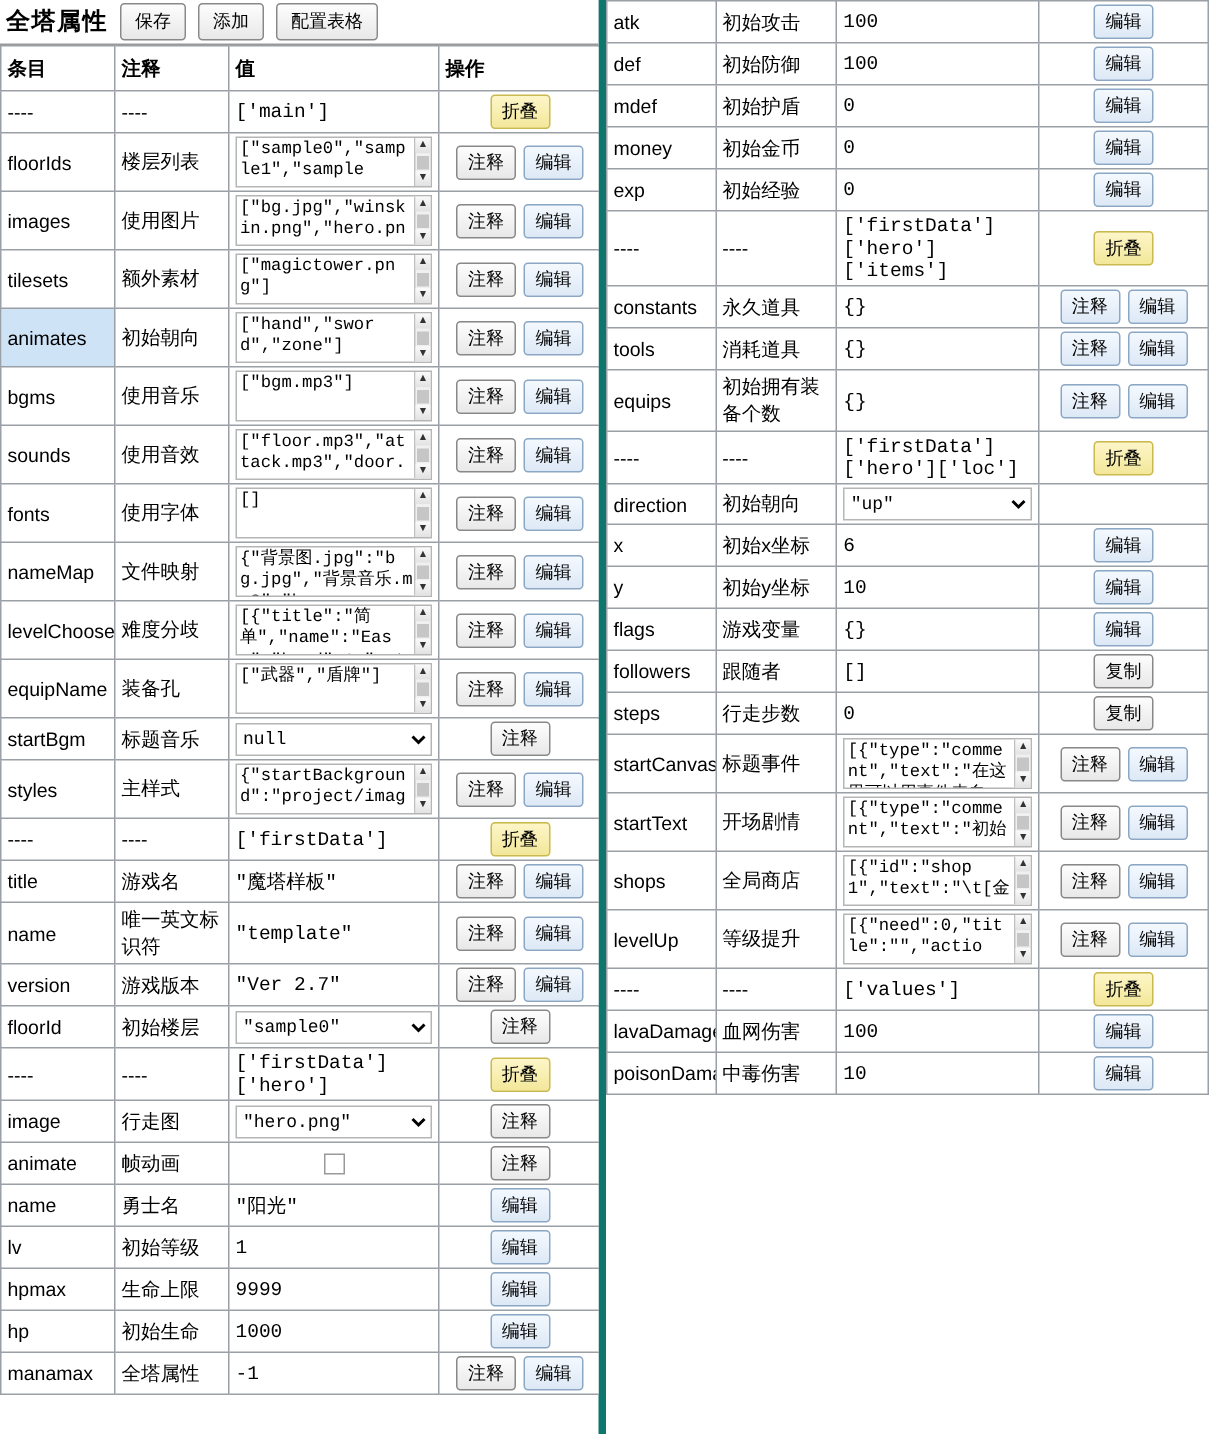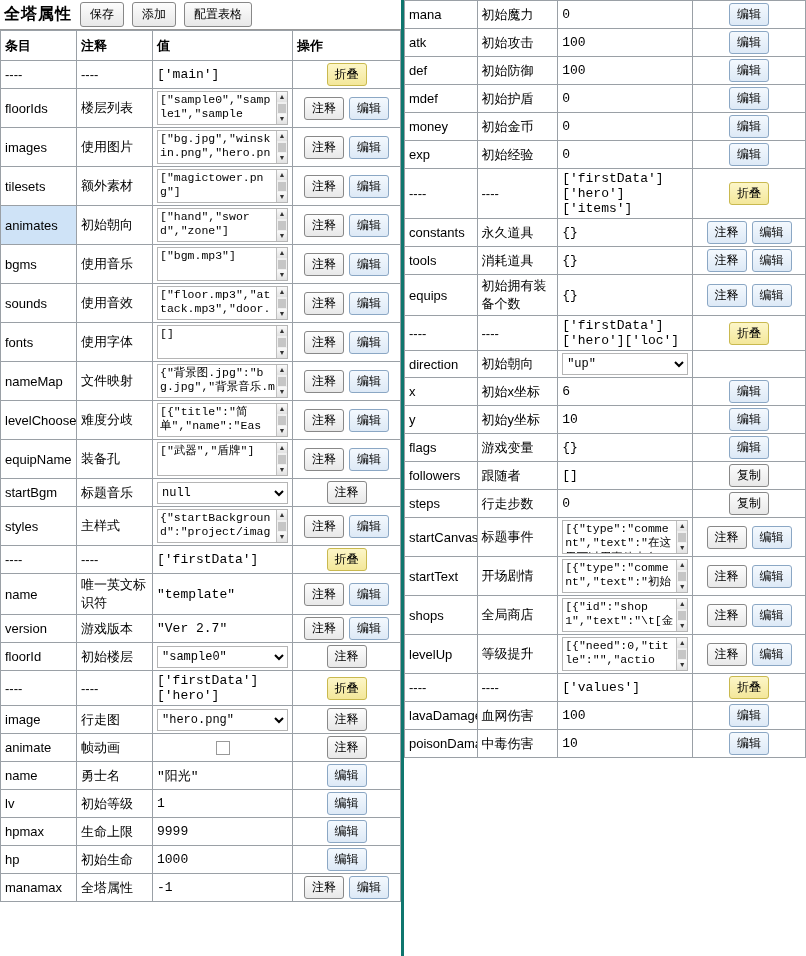--- a/index.html
+++ b/index.html
@@ -7,21 +7,21 @@
     margin: 0; padding: 0;
     width: 806px; height: 956px;
     background: #fff;
     font-family: "Liberation Sans", sans-serif;
     font-size: 13px;
     color: #000;
     overflow: hidden;
   }
   #root { display: flex; width: 806px; height: 956px; }
   .pane { position: relative; }
-  #left { width: 404px; border-right: 3px solid #0f766e; overflow: hidden; }
+  #left { width: 404px; border-right: 5px solid #0f766e; overflow: hidden; }
   #right { width: 402px; overflow: hidden; }
 
   
   .titlebar {
     display: flex; align-items: center;
     height: 30px; padding: 0 4px;
     gap: 8px;
     border-bottom: 1px solid #999;
     background: #fff;
   }
@@ -387,20 +387,31 @@
             <td class="c-key">----</td>
             <td class="c-note">----</td>
             <td class="valcell c-val">['firstData']</td>
             <td class="c-act">
               <div class="act-wrap">
                 <button class="btn btn-small btn-yellow">折叠</button>
               </div>
             </td>
           </tr>
           <tr>
+            <td class="c-key">title</td>
+            <td class="c-note">游戏名</td>
+            <td class="valcell c-val">"魔塔样板"</td>
+            <td class="c-act">
+              <div class="act-wrap">
+                <button class="btn btn-small">注释</button>
+                <button class="btn btn-small btn-blue">编辑</button>
+              </div>
+            </td>
+          </tr>
+          <tr>
             <td class="c-key">name</td>
             <td class="c-note">唯一英文标识符</td>
             <td class="valcell c-val">"template"</td>
             <td class="c-act">
               <div class="act-wrap">
                 <button class="btn btn-small">注释</button>
                 <button class="btn btn-small btn-blue">编辑</button>
               </div>
             </td>
           </tr>
@@ -506,30 +517,20 @@
               </div>
             </td>
           </tr>
         </tbody>
     </table>
   </div>
 
   <div id="right" class="pane">
     <table class="grid">
       <tbody id="right-body">
-          <tr>
-            <td class="r-key">mana</td>
-            <td class="r-note">初始魔力</td>
-            <td class="valcell r-val">0</td>
-            <td class="r-act">
-              <div class="act-wrap">
-                <button class="btn btn-small btn-blue">编辑</button>
-              </div>
-            </td>
-          </tr>
           <tr>
             <td class="r-key">atk</td>
             <td class="r-note">初始攻击</td>
             <td class="valcell r-val">100</td>
             <td class="r-act">
               <div class="act-wrap">
                 <button class="btn btn-small btn-blue">编辑</button>
               </div>
             </td>
           </tr>

